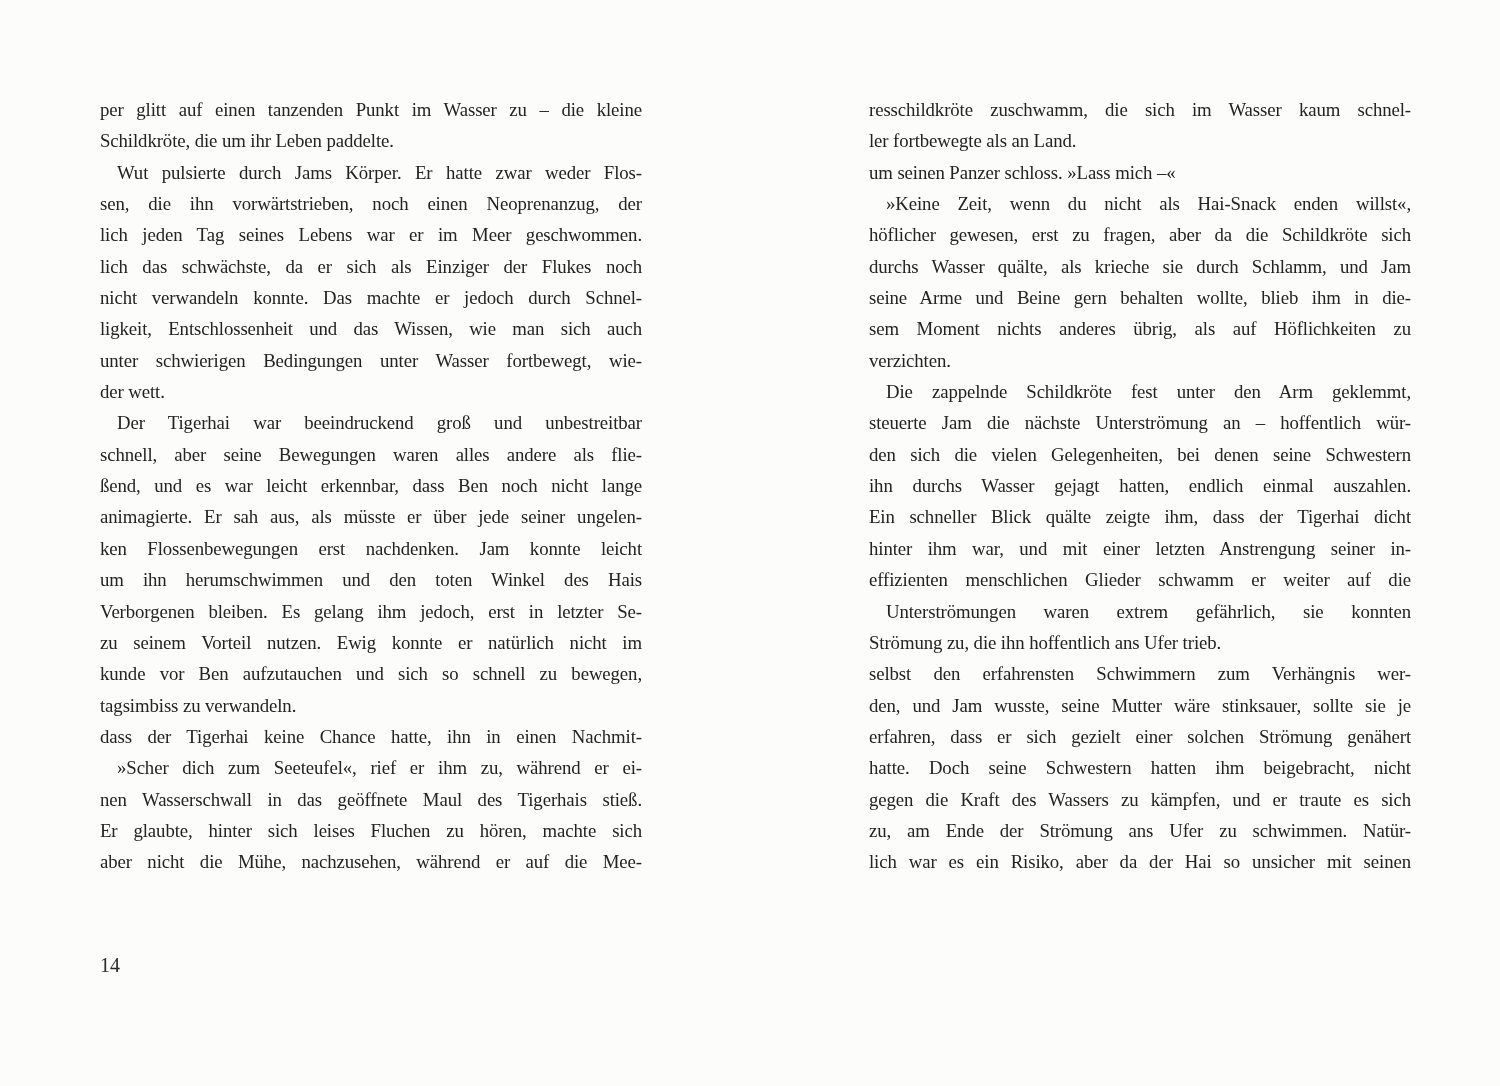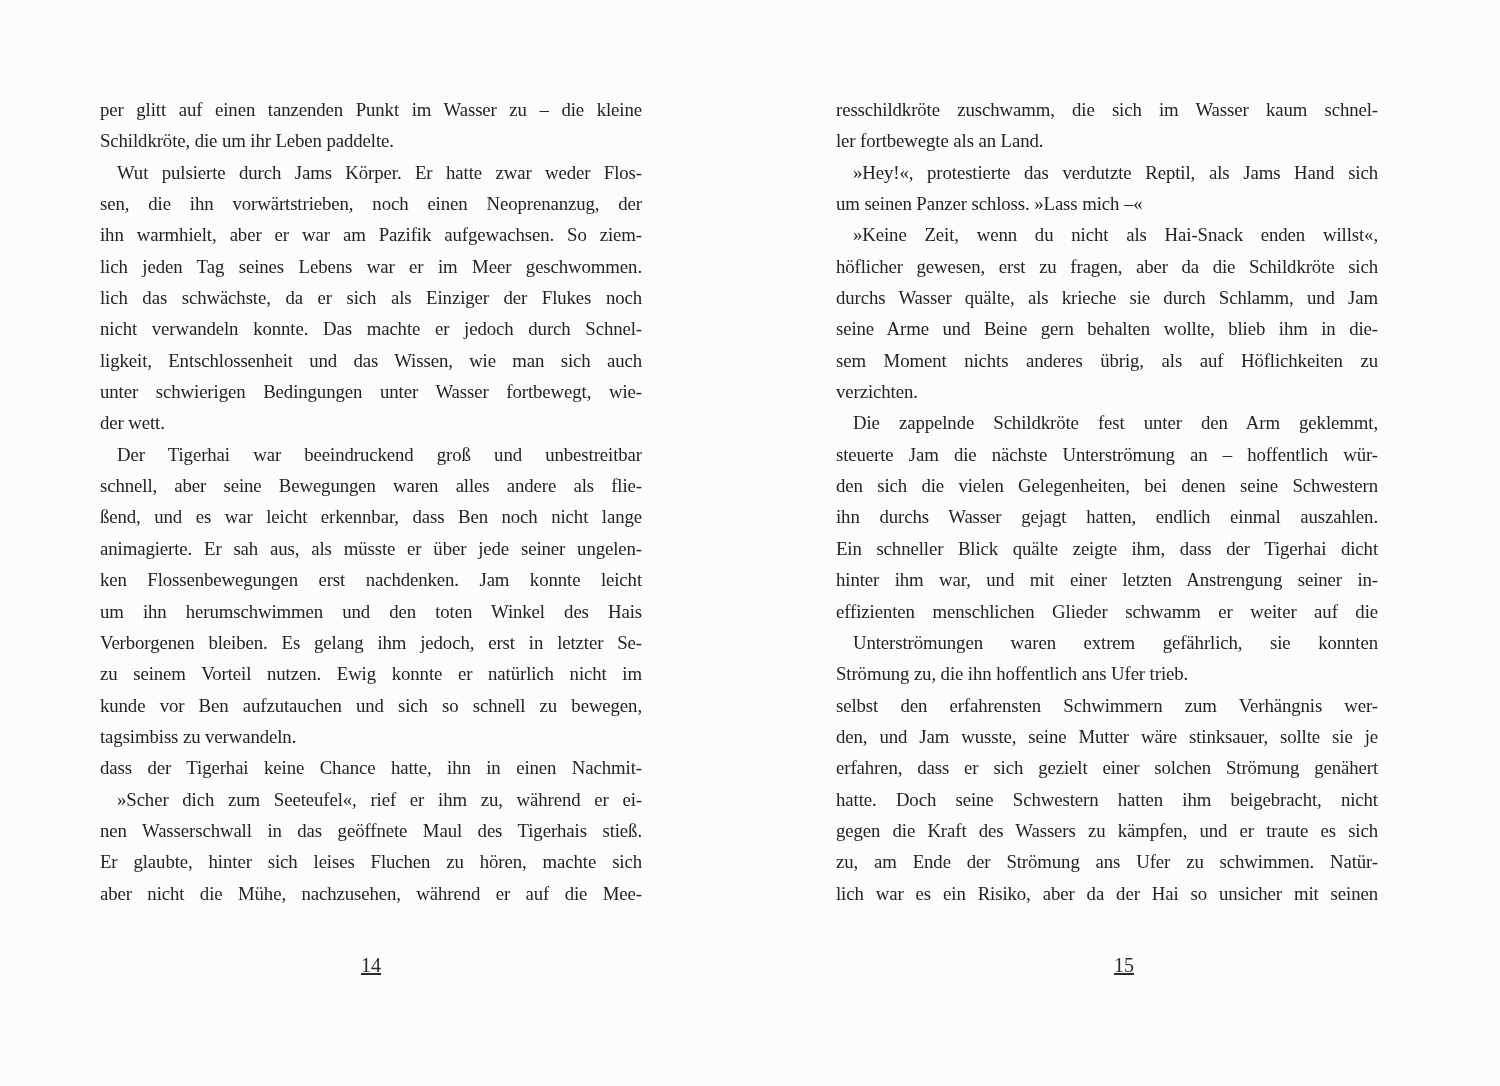--- a/index.html
+++ b/index.html
@@ -29,60 +29,58 @@
   .page.right { left: 825px; }
   .text-block {
     position: absolute;
     top: 94px;
     width: 542px;
     font-size: 18.8px;
     line-height: 31.35px;
     letter-spacing: -0.1px;
   }
   .page.left  .text-block { left: 28px; }
-  .page.right .text-block { left: 11px; }
+  .page.right .text-block { left: 44px; }
   .line {
     height: 31.35px;
     overflow: hidden;
     text-align: justify;
     text-align-last: justify;
     white-space: normal;
     hyphens: none;
   }
   .line.end {
     text-align-last: left;
   }
   .line.indent {
     text-indent: 17px;
   }
   .page-number {
     position: absolute;
     top: 948px;
     width: 542px;
     left: 28px;
-    text-align: center;
+    text-align: left;
     font-size: 20px;
     line-height: 34px;
     color: #2a2a2a;
     font-variant-numeric: oldstyle-nums;
-    text-decoration: underline;
   }
 </style>
 </head>
 <body style="background: rgb(252, 252, 250); color: rgb(35, 35, 35);">
 
 <div class="book-spread">
 
   <div class="page left">
     <div class="text-block">
         <div class="line">per glitt auf einen tanzenden Punkt im Wasser zu – die kleine</div>
         <div class="line end">Schildkröte, die um ihr Leben paddelte.</div>
         <div class="line indent">Wut pulsierte durch Jams Körper. Er hatte zwar weder Flos-</div>
         <div class="line">sen, die ihn vorwärtstrieben, noch einen Neoprenanzug, der</div>
-        <div class="line">ihn warmhielt, aber er war am Pazifik aufgewachsen. So ziem-</div>
         <div class="line">lich jeden Tag seines Lebens war er im Meer geschwommen.</div>
         <div class="line">lich das schwächste, da er sich als Einziger der Flukes noch</div>
         <div class="line">nicht verwandeln konnte. Das machte er jedoch durch Schnel-</div>
         <div class="line">ligkeit, Entschlossenheit und das Wissen, wie man sich auch</div>
         <div class="line">unter schwierigen Bedingungen unter Wasser fortbewegt, wie-</div>
         <div class="line end">der wett.</div>
         <div class="line indent">Der Tigerhai war beeindruckend groß und unbestreitbar</div>
         <div class="line">schnell, aber seine Bewegungen waren alles andere als flie-</div>
         <div class="line">ßend, und es war leicht erkennbar, dass Ben noch nicht lange</div>
         <div class="line">animagierte. Er sah aus, als müsste er über jede seiner ungelen-</div>
@@ -98,21 +96,20 @@
         <div class="line">Er glaubte, hinter sich leises Fluchen zu hören, machte sich</div>
         <div class="line">aber nicht die Mühe, nachzusehen, während er auf die Mee-</div>
       </div>
     <div class="page-number">14</div>
   </div>
 
   <div class="page right">
     <div class="text-block">
         <div class="line">resschildkröte zuschwamm, die sich im Wasser kaum schnel-</div>
         <div class="line end">ler fortbewegte als an Land.</div>
-        <div class="line indent">»Hey!«, protestierte das verdutzte Reptil, als Jams Hand sich</div>
         <div class="line end">um seinen Panzer schloss. »Lass mich –«</div>
         <div class="line indent">»Keine Zeit, wenn du nicht als Hai-Snack enden willst«,</div>
         <div class="line">höflicher gewesen, erst zu fragen, aber da die Schildkröte sich</div>
         <div class="line">durchs Wasser quälte, als krieche sie durch Schlamm, und Jam</div>
         <div class="line">seine Arme und Beine gern behalten wollte, blieb ihm in die-</div>
         <div class="line">sem Moment nichts anderes übrig, als auf Höflichkeiten zu</div>
         <div class="line end">verzichten.</div>
         <div class="line indent">Die zappelnde Schildkröte fest unter den Arm geklemmt,</div>
         <div class="line">steuerte Jam die nächste Unterströmung an – hoffentlich wür-</div>
         <div class="line">den sich die vielen Gelegenheiten, bei denen seine Schwestern</div>
@@ -123,16 +120,15 @@
         <div class="line indent">Unterströmungen waren extrem gefährlich, sie konnten</div>
         <div class="line end">Strömung zu, die ihn hoffentlich ans Ufer trieb.</div>
         <div class="line">selbst den erfahrensten Schwimmern zum Verhängnis wer-</div>
         <div class="line">den, und Jam wusste, seine Mutter wäre stinksauer, sollte sie je</div>
         <div class="line">erfahren, dass er sich gezielt einer solchen Strömung genähert</div>
         <div class="line">hatte. Doch seine Schwestern hatten ihm beigebracht, nicht</div>
         <div class="line">gegen die Kraft des Wassers zu kämpfen, und er traute es sich</div>
         <div class="line">zu, am Ende der Strömung ans Ufer zu schwimmen. Natür-</div>
         <div class="line">lich war es ein Risiko, aber da der Hai so unsicher mit seinen</div>
       </div>
-    <div class="page-number">15</div>
   </div>
 
 </div>
 
 </body></html>

